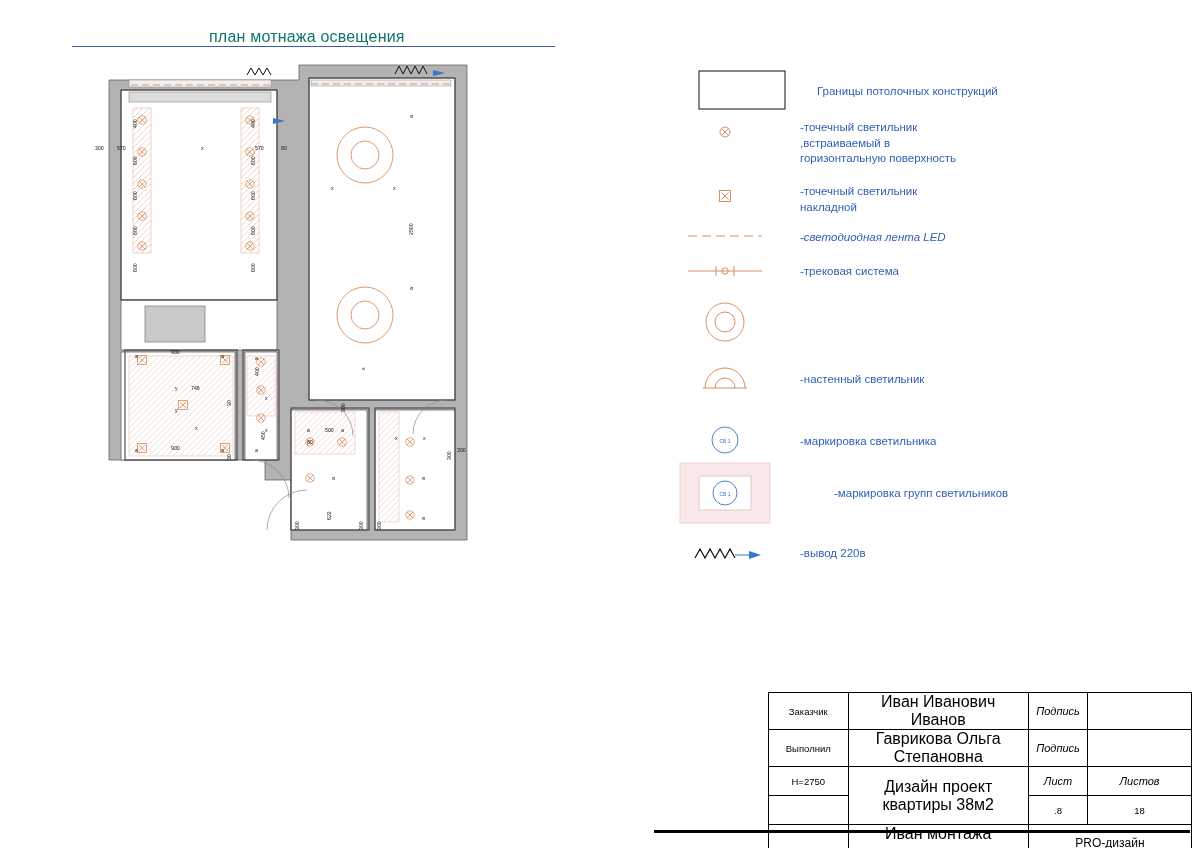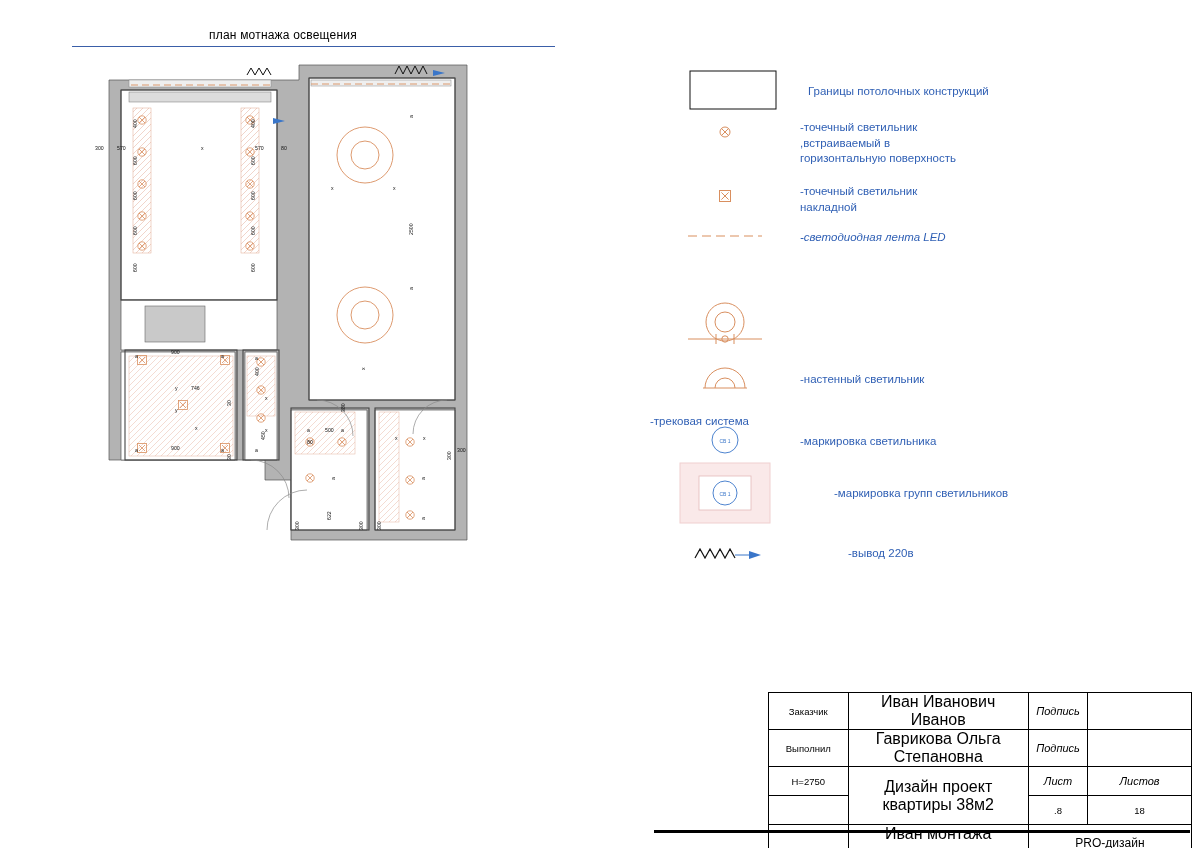--- a/index.html
+++ b/index.html
@@ -9,21 +9,21 @@
     -webkit-font-smoothing:antialiased;
   }
   .sheet{position:absolute;inset:0;}
 
   
   .title-rule{
     position:absolute;left:72px;top:46px;width:483px;height:1px;background:#3a5ea8;
   }
   .sheet-title{
     position:absolute;left:209px;top:28px;width:340px;
-    color:#000000;font-size:12px;letter-spacing:.2px;
+    color:#0f766e;font-size:16px;letter-spacing:.2px;
   }
 
   
   .plan{position:absolute;left:95px;top:60px;width:400px;height:500px;}
   .plan svg{display:block;}
 
   
   .legend{position:absolute;left:650px;top:62px;width:520px;}
   .legend-row{position:absolute;display:flex;align-items:flex-start;}
   .legend-sym{width:150px;flex:0 0 150px;display:flex;justify-content:center;align-items:center;}
@@ -222,21 +222,21 @@
         <text x="330" y="460" transform="rotate(-90 330 460)">a</text>
 
         <text x="80" y="330">y</text>
         <text x="80" y="352">y</text>
       </g>
     </svg>
   </div>
 
   <div class="legend">
 
-    <div class="legend-row" style="top:8px;left:8px;justify-content:flex-end;">
+    <div class="legend-row" style="top:8px;left:17px;justify-content:flex-end;">
       <div class="legend-sym">
         <svg width="88" height="40">
             <rect x="1" y="1" width="86" height="38" fill="#fff" stroke="#111" stroke-width="1"></rect>
           </svg>
       </div>
       <div class="legend-text" style="padding-top:14px;">Границы потолочных конструкций</div>
     </div>
 
     <div class="legend-row" style="top:58px;left:0;">
       <div class="legend-sym">
@@ -267,21 +267,21 @@
 
     <div class="legend-row" style="top:168px;left:0;">
       <div class="legend-sym">
         <svg width="78" height="12">
             <line x1="2" y1="6" x2="76" y2="6" stroke="#d98f5f" stroke-width="1.1" stroke-dasharray="9 5"></line>
           </svg>
       </div>
       <div class="legend-text" style="padding-top:0px;font-style:italic;">-светодиодная лента  LED</div>
     </div>
 
-    <div class="legend-row" style="top:202px;left:0;flex-direction:column;">
+    <div class="legend-row" style="top:202px;left:0;">
       <div class="legend-sym">
         <svg width="78" height="14">
           <line x1="2" y1="7" x2="76" y2="7" stroke="#d98f5f" stroke-width="1"></line>
           <line x1="30" y1="2" x2="30" y2="12" stroke="#d98f5f" stroke-width="1"></line>
           <line x1="48" y1="2" x2="48" y2="12" stroke="#d98f5f" stroke-width="1"></line>
           <circle cx="39" cy="7" r="3.2" fill="none" stroke="#d98f5f" stroke-width="1"></circle>
         </svg>
       </div>
       <div class="legend-text"> -трековая система</div>
     </div>
@@ -321,21 +321,21 @@
         <svg width="92" height="62" viewBox="0 0 92 62">
           <rect x="1" y="1" width="90" height="60" fill="#fae9e9" stroke="#f0cfcf" stroke-width="1"></rect>
           <rect x="20" y="14" width="52" height="34" fill="#fff" stroke="#e4b9b9" stroke-width="0.8"></rect>
           <circle cx="46" cy="31" r="12" fill="none" stroke="#3a76c9" stroke-width="0.9"></circle>
           <text x="46" y="33.5" font-size="5" fill="#3a76c9" text-anchor="middle" font-family="Liberation Sans, sans-serif">СВ 1</text>
         </svg>
       </div>
       <div class="legend-text" style="padding-top:24px;">-маркировка групп  светильников</div>
     </div>
 
-    <div class="legend-row" style="top:482px;left:0;gap:48px;">
+    <div class="legend-row" style="top:482px;left:0;">
       <div class="legend-sym">
         <svg width="88" height="20" viewBox="0 0 88 20">
           <polyline points="14,14 19,5 24,14 29,5 34,14 39,5 44,14 49,5 54,14" fill="none" stroke="#111" stroke-width="1.2"></polyline>
           <line x1="54" y1="11" x2="70" y2="11" stroke="#3a76c9" stroke-width="1"></line>
           <polygon points="68,7 80,11 68,15" fill="#3a76c9"></polygon>
         </svg>
       </div>
       <div class="legend-text" style="padding-top:2px;">-вывод 220в</div>
     </div>
   </div>

